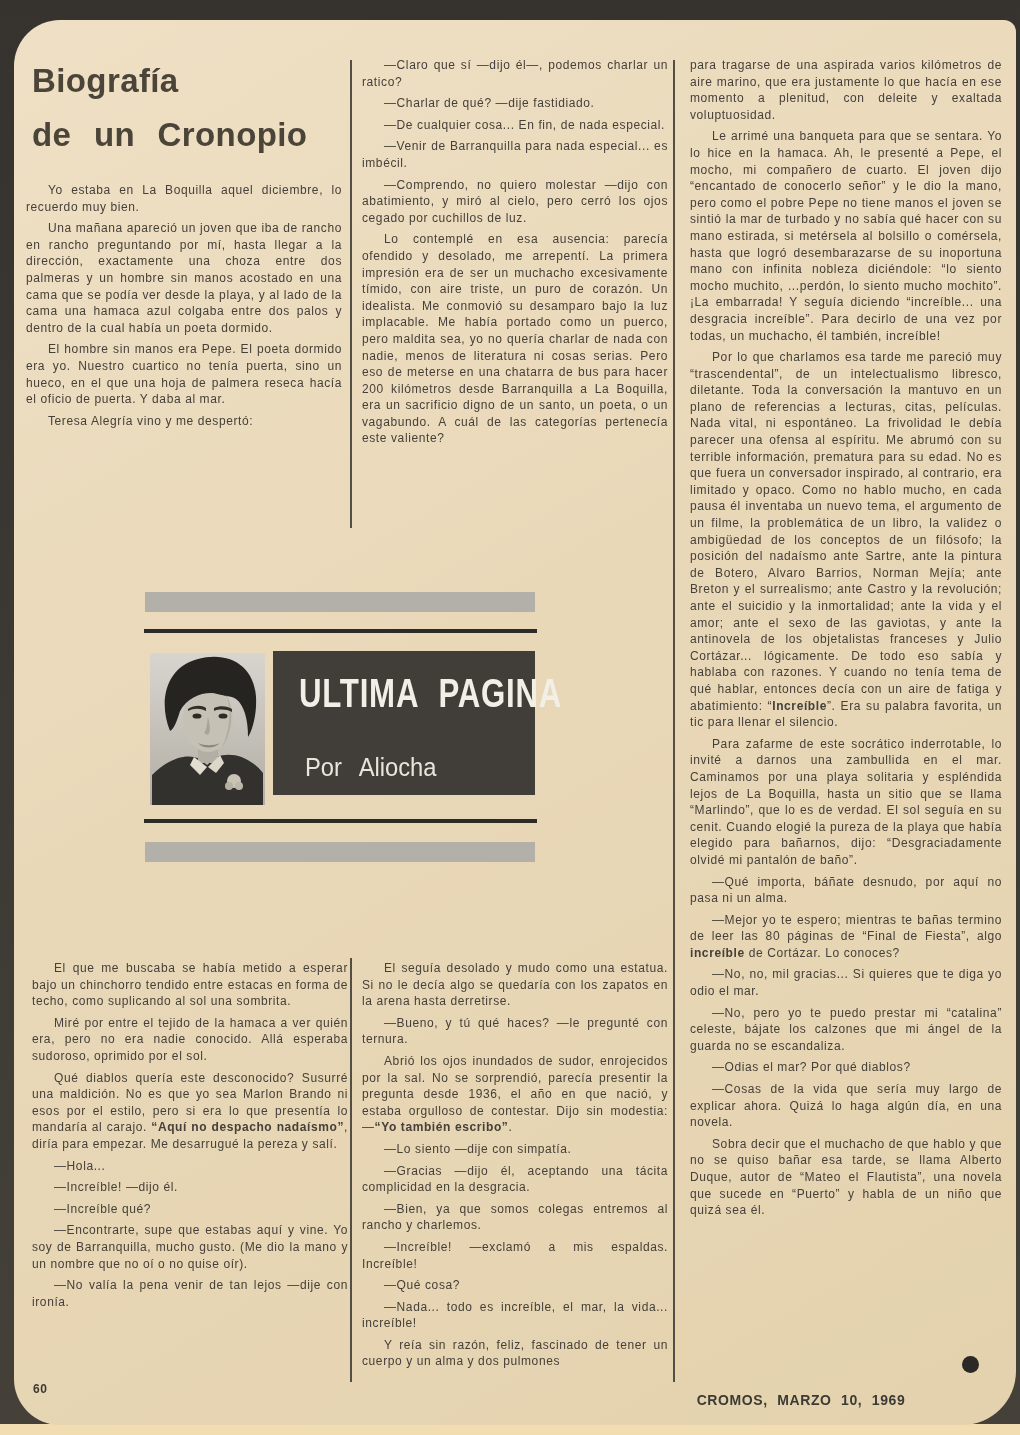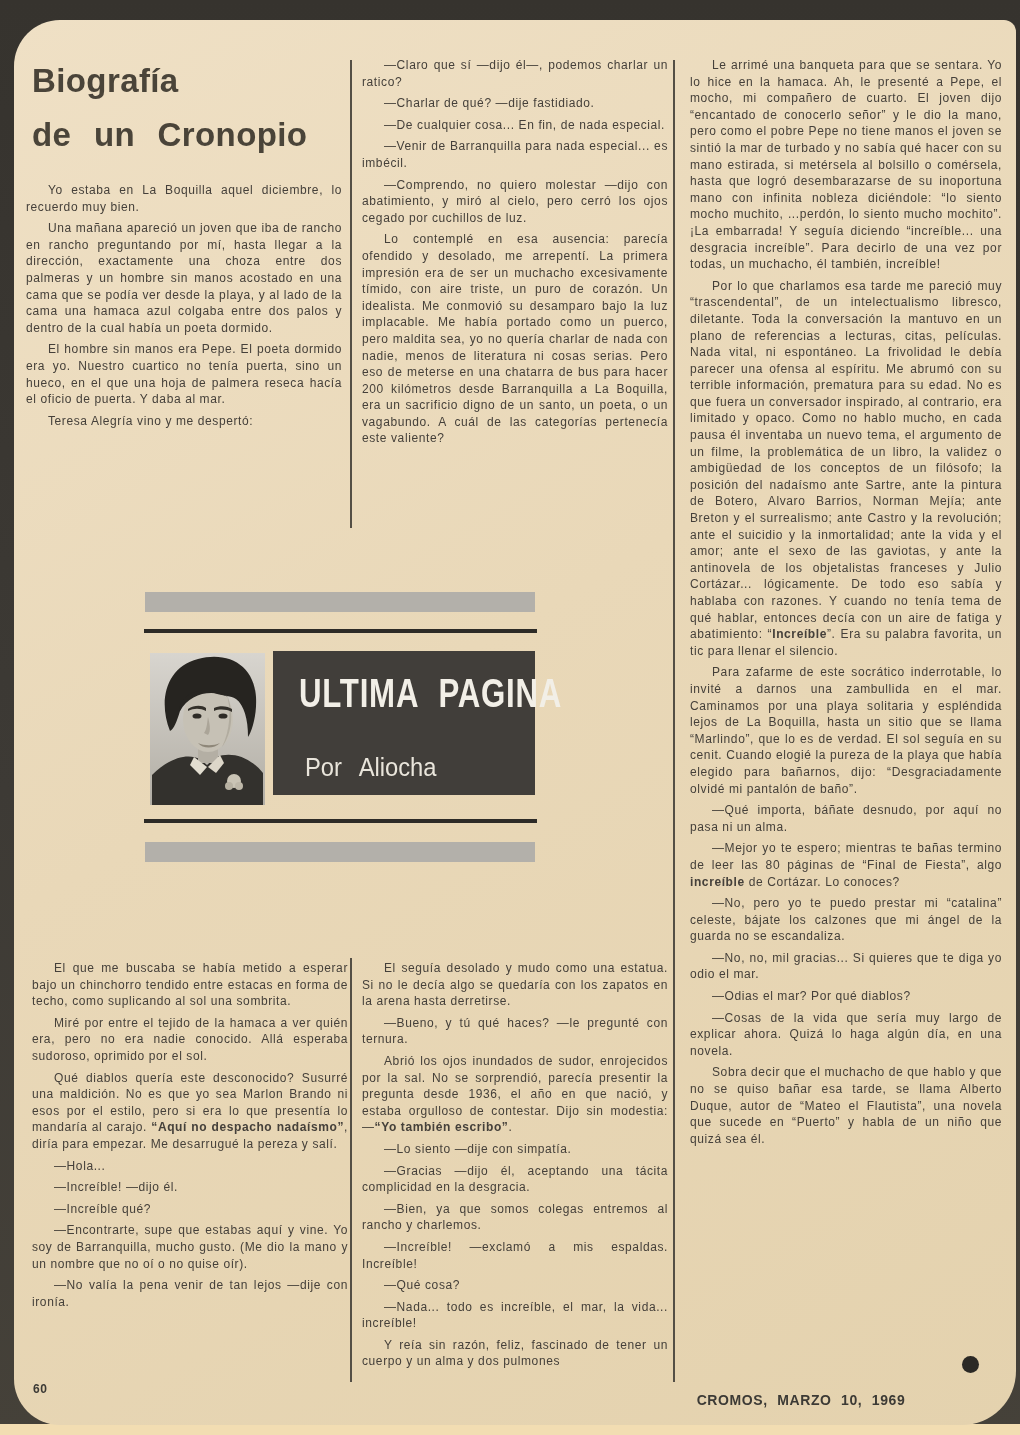--- a/index.html
+++ b/index.html
@@ -70,27 +70,28 @@
     <div class="col" id="col2top">
       <p class="para">—Claro que sí —dijo él—, podemos charlar un ratico?</p>
       <p class="para">—Charlar de qué? —dije fastidiado.</p>
       <p class="para">—De cualquier cosa... En fin, de nada especial.</p>
       <p class="para">—Venir de Barranquilla para nada especial... es imbécil.</p>
       <p class="para">—Comprendo, no quiero molestar —dijo con abatimiento, y miró al cielo, pero cerró los ojos cegado por cuchillos de luz.</p>
       <p class="para">Lo contemplé en esa ausencia: parecía ofendido y desolado, me arrepentí. La primera impresión era de ser un muchacho excesivamente tímido, con aire triste, un puro de corazón. Un idealista. Me conmovió su desamparo bajo la luz implacable. Me había portado como un puerco, pero maldita sea, yo no quería charlar de nada con nadie, menos de literatura ni cosas serias. Pero eso de meterse en una chatarra de bus para hacer 200 kilómetros desde Barranquilla a La Boquilla, era un sacrificio digno de un santo, un poeta, o un vagabundo. A cuál de las categorías pertenecía este valiente?</p>
     </div>
 
     <div class="col" id="col3">
+      <p class="para cont">para tragarse de una aspirada varios kilómetros de aire marino, que era justamente lo que hacía en ese momento a plenitud, con deleite y exaltada voluptuosidad.</p>
       <p class="para">Le arrimé una banqueta para que se sentara. Yo lo hice en la hamaca. Ah, le presenté a Pepe, el mocho, mi compañero de cuarto. El joven dijo “encantado de conocerlo señor” y le dio la mano, pero como el pobre Pepe no tiene manos el joven se sintió la mar de turbado y no sabía qué hacer con su mano estirada, si metérsela al bolsillo o comérsela, hasta que logró desembarazarse de su inoportuna mano con infinita nobleza diciéndole: “lo siento mocho muchito, ...perdón, lo siento mucho mochito”. ¡La embarrada! Y seguía diciendo “increíble... una desgracia increíble”. Para decirlo de una vez por todas, un muchacho, él también, increíble!</p>
       <p class="para"><span>Por lo que charlamos esa tarde me pareció muy “trascendental”, de un intelectualismo libresco, diletante. Toda la conversación la mantuvo en un plano de referencias a lecturas, citas, películas. Nada vital, ni espontáneo. La frivolidad le debía parecer una ofensa al espíritu. Me abrumó con su terrible información, prematura para su edad. No es que fuera un conversador inspirado, al contrario, era limitado y opaco. Como no hablo mucho, en cada pausa él inventaba un nuevo tema, el argumento de un filme, la problemática de un libro, la validez o ambigüedad de los conceptos de un filósofo; la posición del nadaísmo ante Sartre, ante la pintura de Botero, Alvaro Barrios, Norman Mejía; ante Breton y el surrealismo; ante Castro y la revolución; ante el suicidio y la inmortalidad; ante la vida y el amor; ante el sexo de las gaviotas, y ante la antinovela de los objetalistas franceses y Julio Cortázar... lógicamente. De todo eso sabía y hablaba con razones. Y cuando no tenía tema de qué hablar, entonces decía con un aire de fatiga y abatimiento: “</span><b>Increíble</b><span>”. Era su palabra favorita, un tic para llenar el silencio.</span></p>
       <p class="para">Para zafarme de este socrático inderrotable, lo invité a darnos una zambullida en el mar. Caminamos por una playa solitaria y espléndida lejos de La Boquilla, hasta un sitio que se llama “Marlindo”, que lo es de verdad. El sol seguía en su cenit. Cuando elogié la pureza de la playa que había elegido para bañarnos, dijo: “Desgraciadamente olvidé mi pantalón de baño”.</p>
       <p class="para">—Qué importa, báñate desnudo, por aquí no pasa ni un alma.</p>
       <p class="para"><span>—Mejor yo te espero; mientras te bañas termino de leer las 80 páginas de “Final de Fiesta”, algo </span><b>increíble</b><span> de Cortázar. Lo conoces?</span></p>
+      <p class="para">—No, no, mil gracias... Si quieres que te diga yo odio el mar.</p>
       <p class="para">—No, pero yo te puedo prestar mi “catalina” celeste, bájate los calzones que mi ángel de la guarda no se escandaliza.</p>
-      <p class="para">—No, no, mil gracias... Si quieres que te diga yo odio el mar.</p>
       <p class="para">—Odias el mar? Por qué diablos?</p>
       <p class="para">—Cosas de la vida que sería muy largo de explicar ahora. Quizá lo haga algún día, en una novela.</p>
       <p class="para">Sobra decir que el muchacho de que hablo y que no se quiso bañar esa tarde, se llama Alberto Duque, autor de “Mateo el Flautista”, una novela que sucede en “Puerto” y habla de un niño que quizá sea él.</p>
     </div>
 
     <div class="sep-bar" id="bar1"></div>
     <div class="sep-rule" id="rule1"></div>
 
     <div class="photo">
       <svg viewBox="0 0 115 152" width="115" height="152" xmlns="http://www.w3.org/2000/svg">

